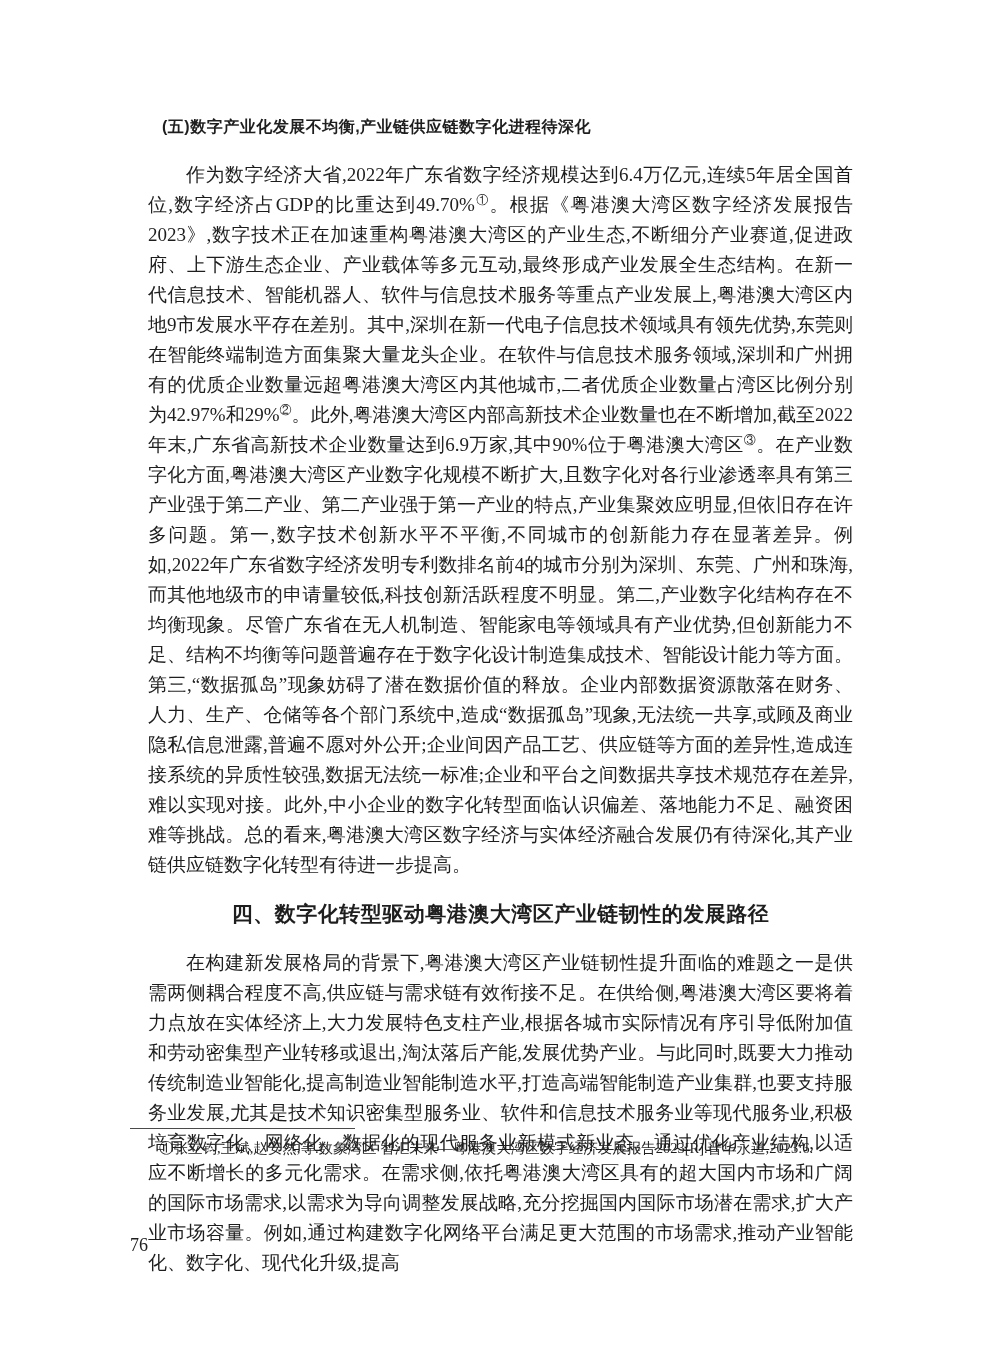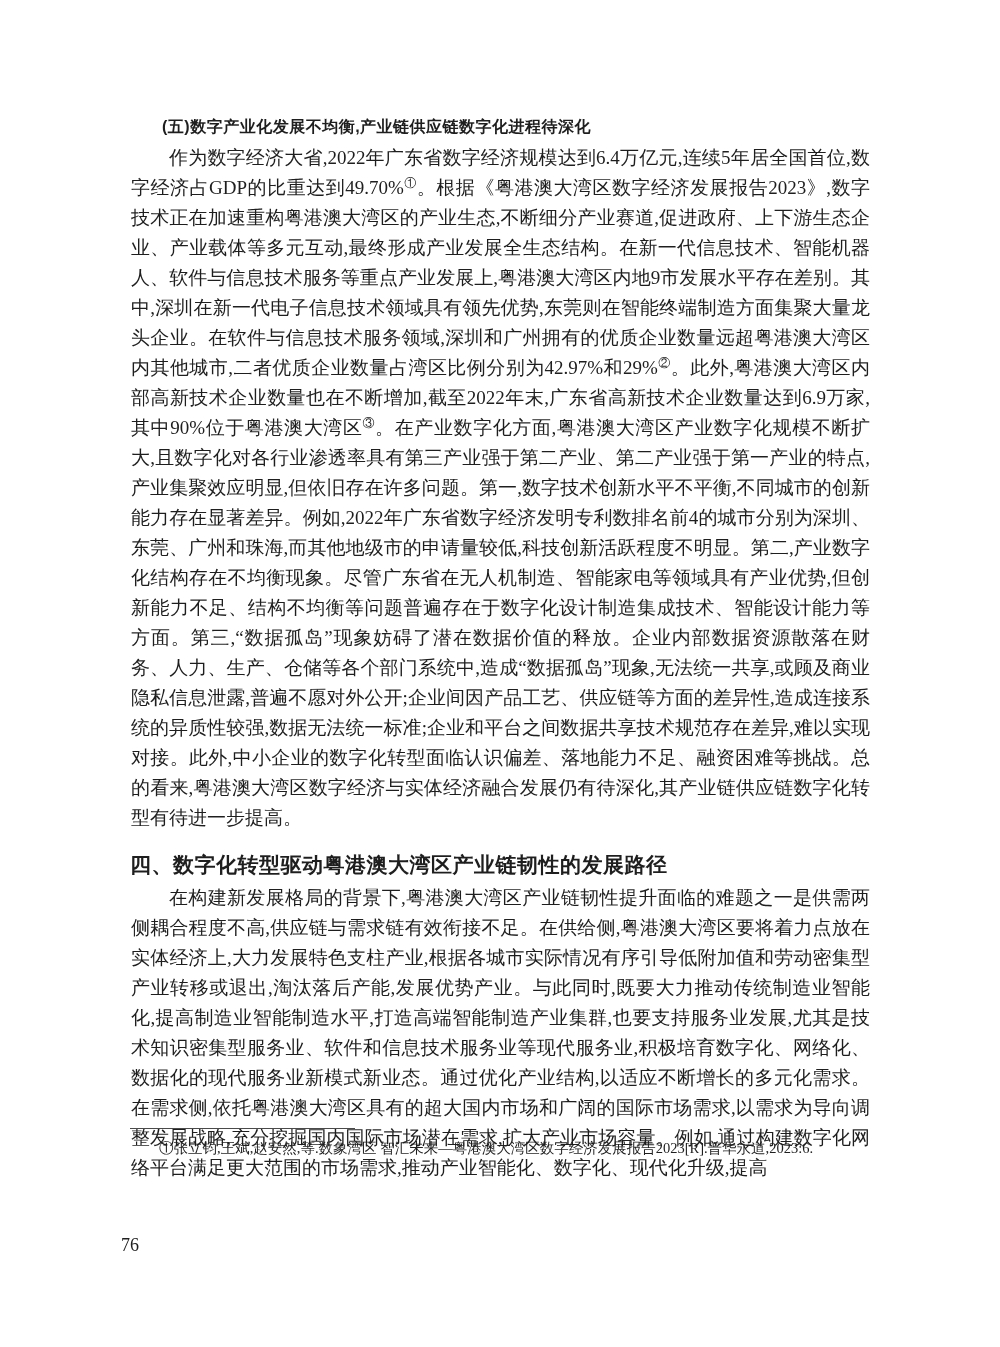--- a/index.html
+++ b/index.html
@@ -29,35 +29,35 @@
     font-weight: bold;
     font-size: 16px;
     line-height: 30px;
     margin: 0;
     text-indent: 2em;
     letter-spacing: 0.5px;
   }
   .body-para {
     font-size: 19px;
     line-height: 30px;
-    margin: 1px;
+    margin: 18px;
     text-align: justify;
     text-indent: 2em;
   }
   .body-para sup {
     font-size: 12px;
     line-height: 0;
     vertical-align: super;
   }
   .section-heading {
     font-family: "Liberation Sans", "DejaVu Sans", sans-serif;
     font-weight: bold;
     font-size: 21px;
     line-height: 32px;
-    text-align: left;
+    text-align: center;
     margin: 16px 0 2px 0;
     letter-spacing: 0.5px;
   }
   .subsection-heading-2 {
     font-family: "Liberation Sans", "DejaVu Sans", sans-serif;
     font-weight: bold;
     font-size: 19px;
     line-height: 30px;
     margin: 0 0 8px 0;
     text-indent: 2em;
@@ -77,21 +77,21 @@
     border-top: 1.5px solid #4a4a4a;
     margin-bottom: 9px;
   }
   .fn {
     text-indent: 2em;
     text-align: justify;
     word-break: break-all;
   }
   .page-number {
     position: absolute;
-    left: 121px;
+    left: 130px;
     top: 1233px;
     font-size: 18px;
     line-height: 24px;
   }
 </style>
 </head>
 <body>
 
 <div class="page">
 

